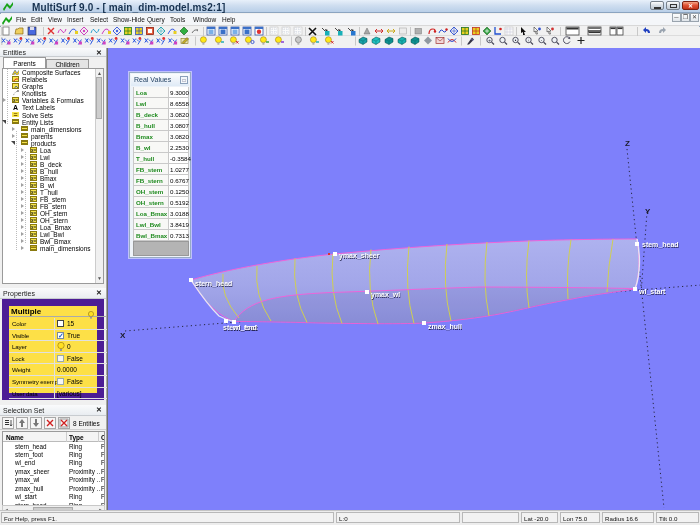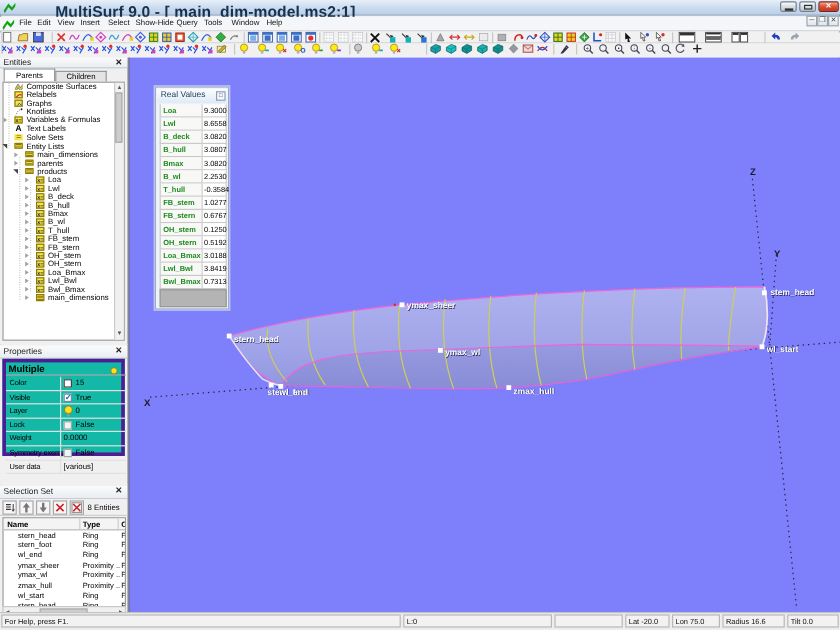--- a/index.html
+++ b/index.html
@@ -1,19 +1,19 @@
 <!DOCTYPE html>
 <html><head><meta charset="utf-8"><style>
 *{margin:0;padding:0;box-sizing:border-box;}
 html,body{width:700px;height:525px;overflow:hidden;}
 body{font-family:"Liberation Sans",sans-serif;background:#f0f0f0;position:relative;outline:1px solid #8aa0b8;outline-offset:-1px;}
 .abs{position:absolute;}
 #titlebar{left:0;top:0;width:700px;height:13px;background:linear-gradient(#e8f0fa,#cfdef0 45%,#b9cfe8);border-bottom:1px solid #8ba4c0;}
 #title-ico{left:3px;top:2px;width:10px;height:9px;}
-#title-txt{left:46px;top:2px;font-size:13px;font-weight:bold;color:#16314f;letter-spacing:0.1px;}
+#title-txt{left:32px;top:2px;font-size:10px;font-weight:bold;color:#16314f;letter-spacing:0.1px;}
 .wbtn{top:1px;height:9px;border:1px solid #77818c;border-radius:2px;font-size:7px;text-align:center;color:#333;}
 #btn-min{left:650px;width:14px;background:linear-gradient(#fdfdfd,#d6dde4 50%,#c0cad4);}
 #btn-max{left:666px;width:14px;background:linear-gradient(#fdfdfd,#d6dde4 50%,#c0cad4);}
 #btn-close{left:682px;width:17px;background:linear-gradient(#f5a98b,#e25438 45%,#c13318);border-color:#7c2011;}
 #menubar{left:0;top:14px;width:700px;height:12px;background:#f4f6f9;border-bottom:1px solid #d8d8d8;}
 .mi{position:absolute;top:3px;font-size:6.5px;color:#111;}
 .mdibtn{top:1px;height:9px;width:9px;border:1px solid #9aa4ae;background:linear-gradient(#fefefe,#dfe5ea);font-size:6px;color:#444;text-align:center;line-height:7px;position:absolute;}
 #tbars{left:0;top:27px;width:700px;height:21px;background:#f1f1f1;}
 #entities{left:0;top:48px;width:107px;height:239px;background:#f0f0f0;border-right:1px solid #a8a8a8;}
 .phead{position:absolute;left:0;width:106px;height:11px;background:linear-gradient(#fafbfc,#e9edf1);border-bottom:1px solid #c8ccd0;font-size:7px;color:#222;padding-left:3px;line-height:11px;}
@@ -591,21 +591,21 @@
 <div class="ticon" style="left:30px;top:197.45000000000007px;background:#f6e44a;border:1px solid #8a7a10;">
       <div style="height:1.5px;background:#c8a820;border-bottom:0.5px solid #8a7a10;"></div>
       <div style="margin-top:1px;height:0.8px;background:#8a7a10;"></div>
       <div style="margin-top:1px;height:0.8px;background:#8a7a10;"></div>
     </div>
 <div class="trow" style="left:40px;top:197.45000000000007px;">main_dimensions</div>
 </div>
 <div id="properties" class="abs">
 <div class="phead" style="top:1px;">Properties</div>
     <div class="px" style="top:2px;">✕</div>
-<div class="abs" style="left:2px;top:12px;width:102px;height:81px;background:#14b8a6;border:3px solid #4c1d95;">
+<div class="abs" style="left:2px;top:12px;width:102px;height:101px;background:#fde047;border:7px solid #4c1d95;">
 <div style="position:absolute;left:0;top:0;width:100px;height:11px;border-bottom:1px solid #aaa;font-size:8px;font-weight:bold;padding:1px 0 0 2px;">Multiple</div>
 <div style="position:absolute;right:2px;top:1px;width:8px;height:10px;"><svg width="8" height="10">
           <circle cx="4" cy="3" r="2.6" fill="#ffe020" stroke="#907010" stroke-width="0.6"></circle>
           <rect x="3" y="5.6" width="2" height="2" fill="#999"></rect>
         </svg></div>
 <div style="position:absolute;left:0;top:12px;width:100px;height:11.6px;border-bottom:1px solid #e0e0e0;">
 <div style="position:absolute;left:3px;top:2px;font-size:6.2px;white-space:nowrap;letter-spacing:-0.15px;">Color</div>
 <div style="position:absolute;left:45px;top:0;width:1px;height:11.6px;background:#e0e0e0;"></div>
 <div style="position:absolute;left:48px;top:2px;width:7px;height:7px;background:#fff;border:1px solid #444;"></div>
 <div style="position:absolute;left:58px;top:2px;font-size:6.5px;">15</div>

